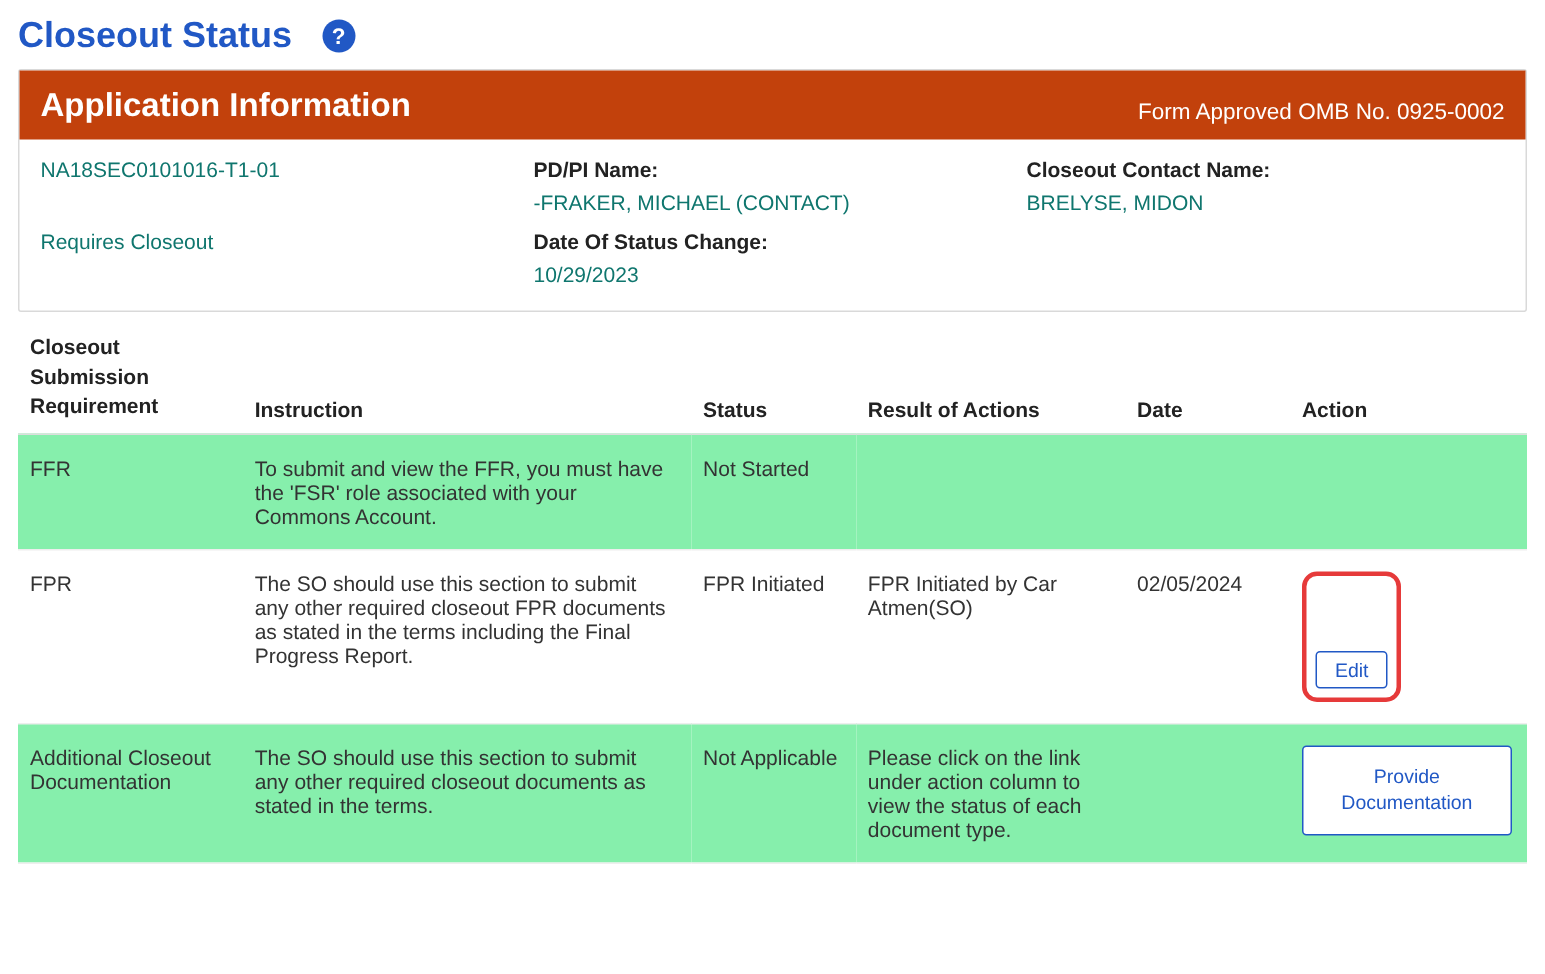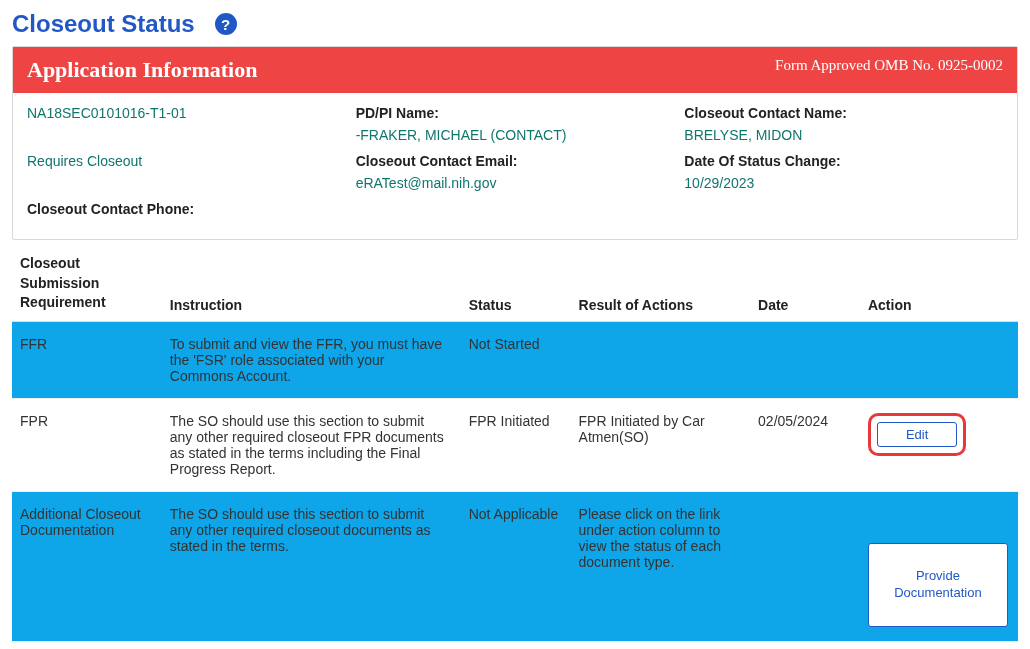--- a/index.html
+++ b/index.html
@@ -33,27 +33,26 @@
     font-size: 15px;
     font-weight: 700;
     cursor: pointer;
   }
   .panel {
     border: 1px solid #d9d9d9;
     border-radius: 2px;
     margin-bottom: 14px;
   }
   .panel-header {
-    background: #ef4444;
+    background: #c2410c;
     color: #fff;
     padding: 10px 14px;
     display: flex;
     justify-content: space-between;
-    align-items: flex-start;
-    font-family: Liberation Serif, serif;
+    align-items: flex-end;
   }
   .panel-header-title {
     font-size: 22px;
     font-weight: 600;
   }
   .panel-header-right {
     font-size: 15px;
   }
   .info-grid {
     display: grid;
@@ -84,46 +83,46 @@
     vertical-align: bottom;
     border-bottom: 1px solid #ddd;
   }
   table.closeout td {
     padding: 14px 10px 14px 8px;
     vertical-align: top;
     border-bottom: 1px solid #eee;
     color: #333;
   }
   table.closeout tr.striped td {
-    background: #0ea5e9;
+    background: #86efac;
   }
   .col-req   { width: 150px; }
   .col-instr { width: 300px; }
   .col-status{ width: 110px; }
   .col-result{ width: 180px; }
   .col-date  { width: 110px; }
   .col-action{ width: 150px; }
   .btn {
     display: inline-block;
     border: 1px solid #2158c5;
     color: #2158c5;
     background: #fff;
     border-radius: 3px;
     font-size: 13px;
     cursor: pointer;
     text-align: center;
   }
   .btn-edit {
-    padding: 4px 28px;
+    padding: 4px 12px;
+    margin-top: 44px;
   }
   .btn-provide {
-    padding: 24px 10px;
+    padding: 12px 10px;
     width: 140px;
     line-height: 1.3;
-    margin-top: 37px;
   }
   .highlight-ring {
     display: inline-block;
     padding: 6px;
     border: 3px solid #e63a3a;
     border-radius: 10px;
   }
   .th-multiline { line-height: 1.4; }
 </style>
 </head>
@@ -149,32 +148,24 @@
       <div class="info-value">-FRAKER, MICHAEL (CONTACT)</div>
     </div>
     <div class="info-cell">
       <div class="info-label">Closeout Contact Name:</div>
       <div class="info-value">BRELYSE, MIDON</div>
     </div>
 
     <div class="info-cell">
       <div class="info-value">Requires Closeout</div>
     </div>
-    <div class="info-cell">
-      <div class="info-label">Closeout Contact Email:</div>
-      <div class="info-value">eRATest@mail.nih.gov</div>
-    </div>
 
     <div class="info-cell">
       <div class="info-label">Date Of Status Change:</div>
       <div class="info-value">10/29/2023</div>
-    </div>
-    <div class="info-cell">
-      <div class="info-label">Closeout Contact Phone:</div>
-      <div class="info-value"></div>
     </div>
   </div>
 </div>
 
 <table class="closeout">
   <thead>
     <tr>
       <th class="col-req th-multiline">
         <span>Closeout Submission Requirement</span>
       </th>

